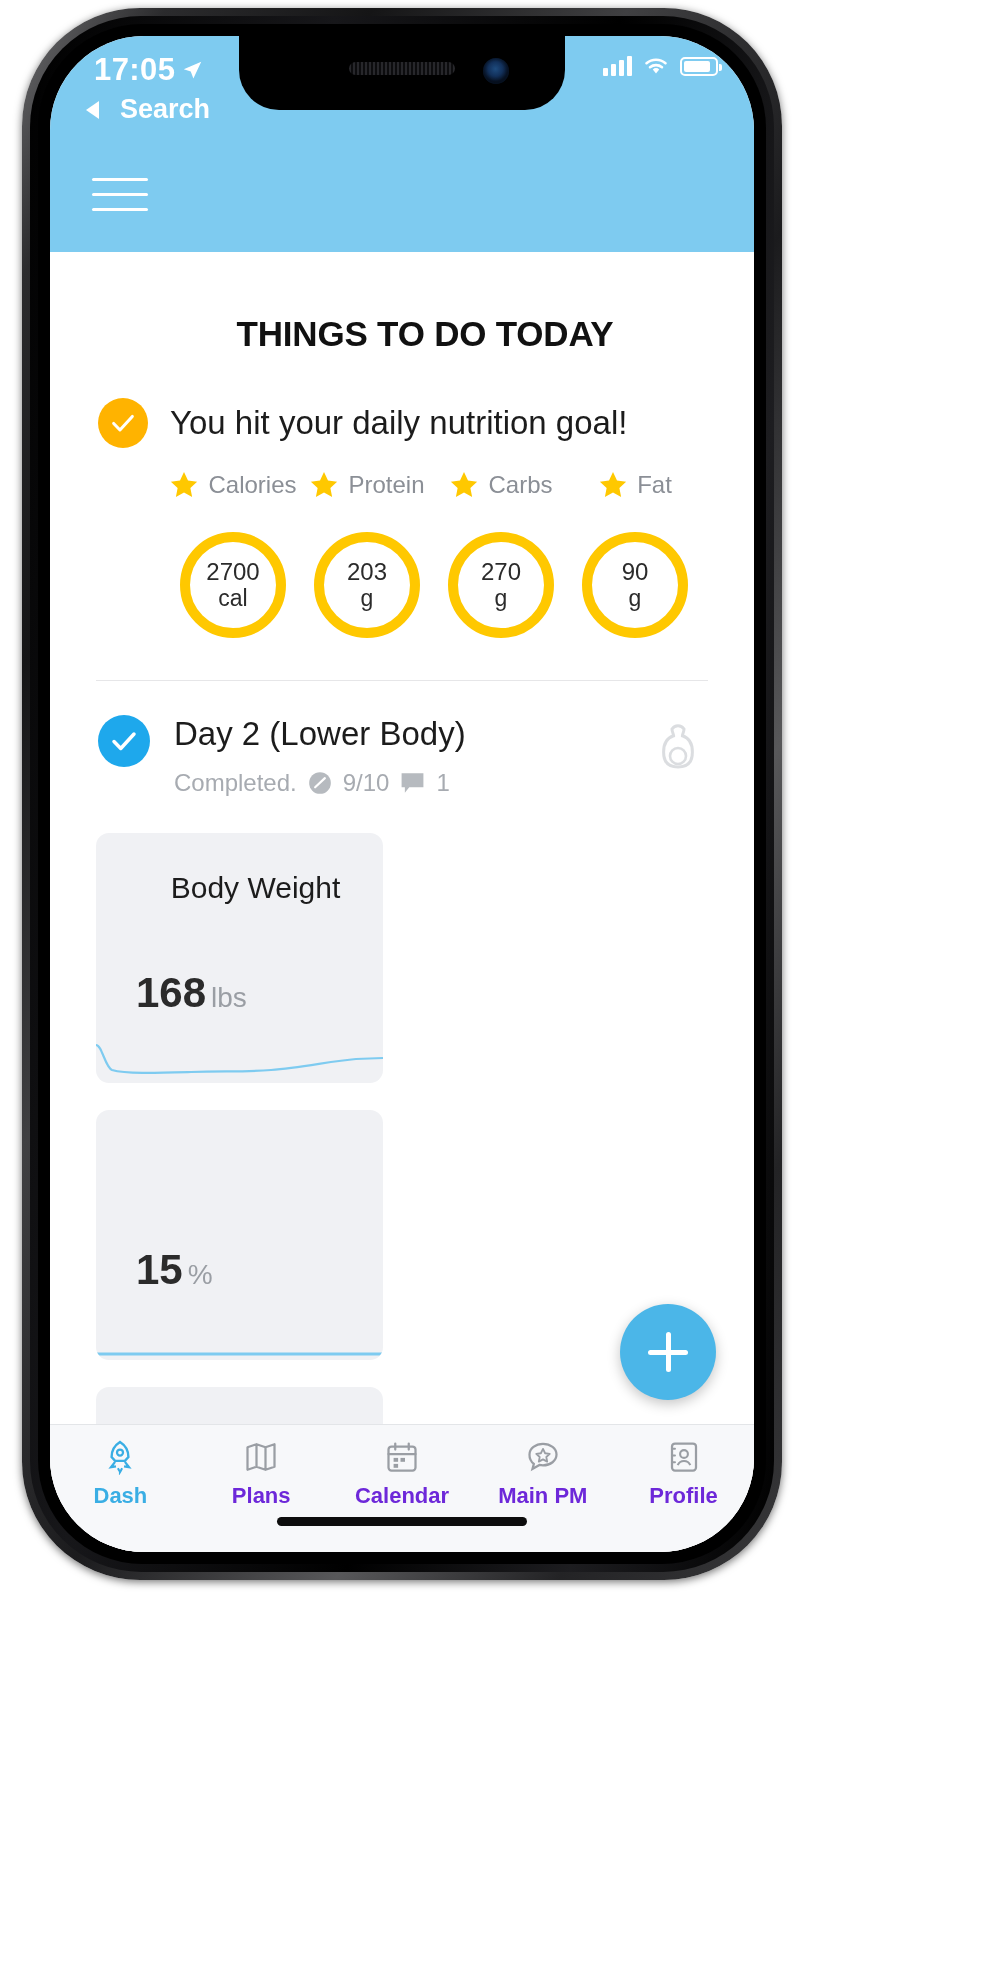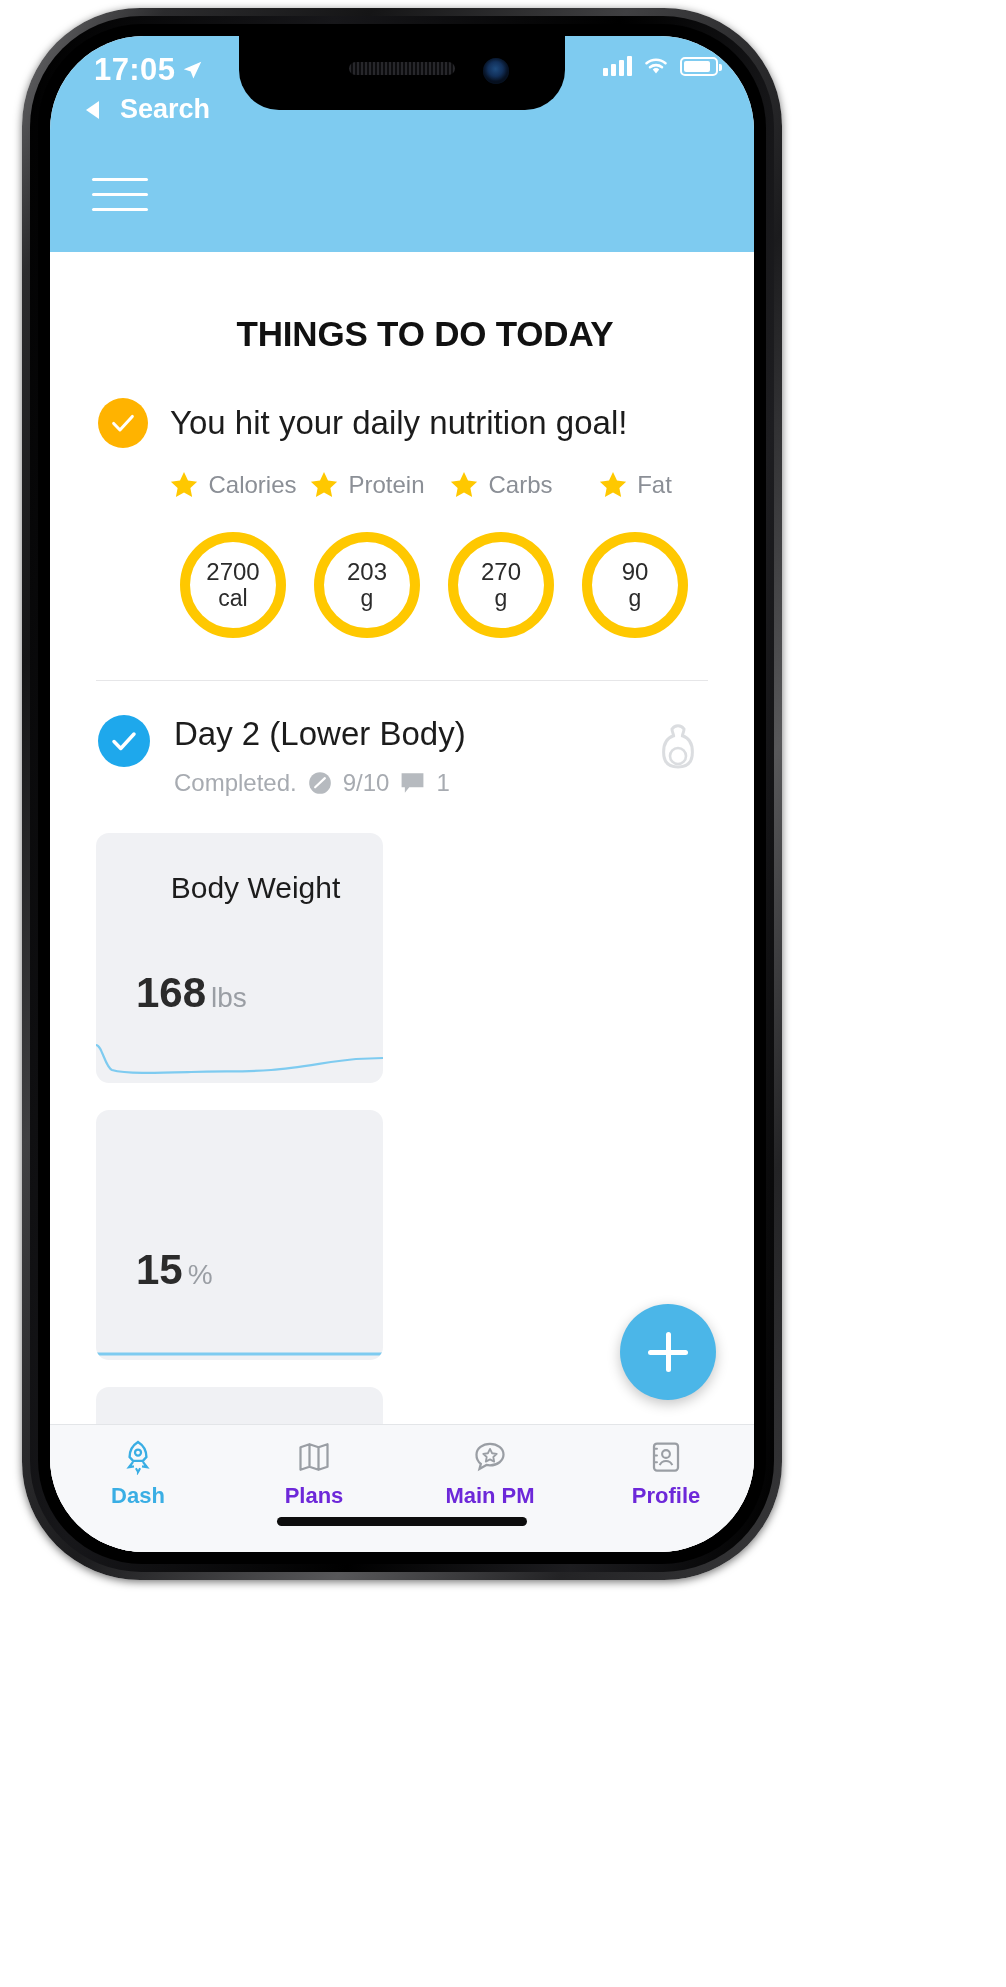--- a/index.html
+++ b/index.html
@@ -380,20 +380,30 @@
               <span class="tab-label">Dash</span>
             </div>
             <div class="tab">
               <svg width="36" height="36" viewBox="0 0 24 24">
                 <path d="M3 5.5 9 3.5v15L3 20.5zM9 3.5l6 2v15l-6-2zM15 5.5l6-2v15l-6 2z" fill="none" stroke="#9a9ea4" stroke-width="1.5" stroke-linejoin="round"></path>
               </svg>
               <span class="tab-label">Plans</span>
             </div>
             <div class="tab">
               <svg width="36" height="36" viewBox="0 0 24 24">
+                <rect x="3" y="5" width="18" height="16" rx="2" fill="none" stroke="#9a9ea4" stroke-width="1.5"></rect>
+                <path d="M3 10h18M7.5 3v4M16.5 3v4" stroke="#9a9ea4" stroke-width="1.5" stroke-linecap="round"></path>
+                <rect x="6.4" y="12.6" width="3" height="2.6" fill="#9a9ea4"></rect>
+                <rect x="11" y="12.6" width="3" height="2.6" fill="#9a9ea4"></rect>
+                <rect x="6.4" y="16.6" width="3" height="2.6" fill="#9a9ea4"></rect>
+              </svg>
+              <span class="tab-label">Calendar</span>
+            </div>
+            <div class="tab">
+              <svg width="36" height="36" viewBox="0 0 24 24">
                 <path d="M12 3.2c5 0 9 3.2 9 7.2s-4 7.2-9 7.2a11 11 0 0 1-2.4-.3L5 20l.9-3.4A7.6 7.6 0 0 1 3 10.4c0-4 4-7.2 9-7.2z" fill="none" stroke="#9a9ea4" stroke-width="1.5"></path>
                 <path d="M12 6.6l1.4 2.9 3.1.4-2.3 2.1.6 3.1-2.8-1.5-2.8 1.5.6-3.1L7.5 9.9l3.1-.4z" fill="none" stroke="#9a9ea4" stroke-width="1.2" stroke-linejoin="round"></path>
               </svg>
               <span class="tab-label">Main PM</span>
             </div>
             <div class="tab">
               <svg width="36" height="36" viewBox="0 0 24 24">
                 <rect x="4" y="3" width="16" height="18" rx="2" fill="none" stroke="#9a9ea4" stroke-width="1.5"></rect>
                 <circle cx="12" cy="10" r="2.6" fill="none" stroke="#9a9ea4" stroke-width="1.4"></circle>
                 <path d="M7.8 17.4a4.6 4.6 0 0 1 8.4 0" fill="none" stroke="#9a9ea4" stroke-width="1.4"></path>

